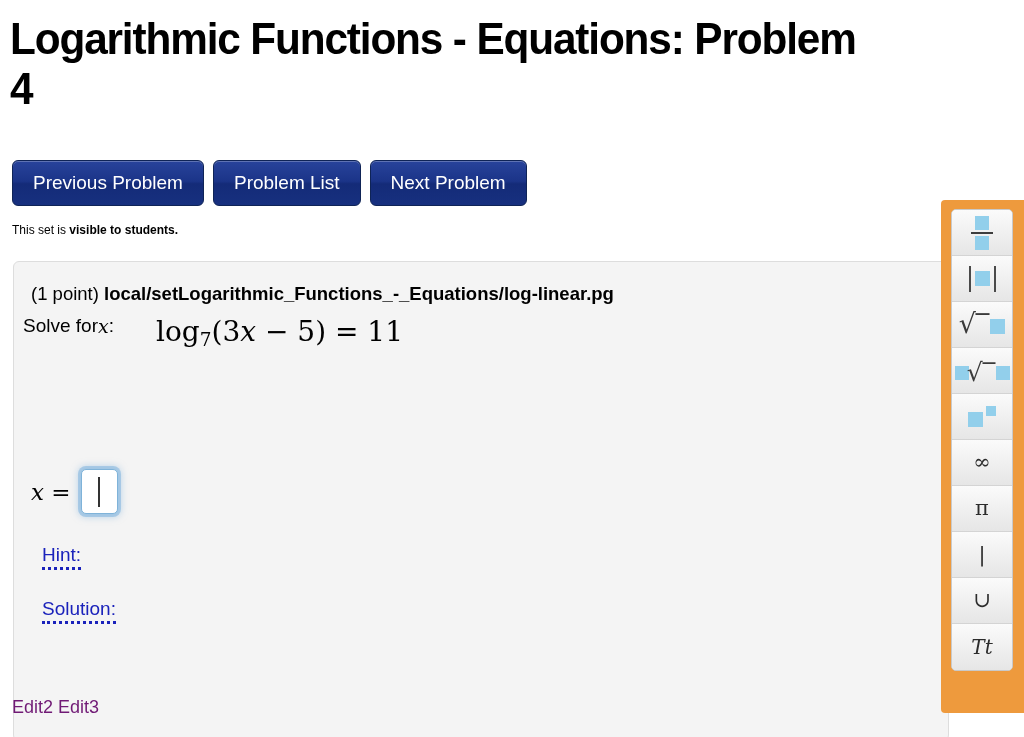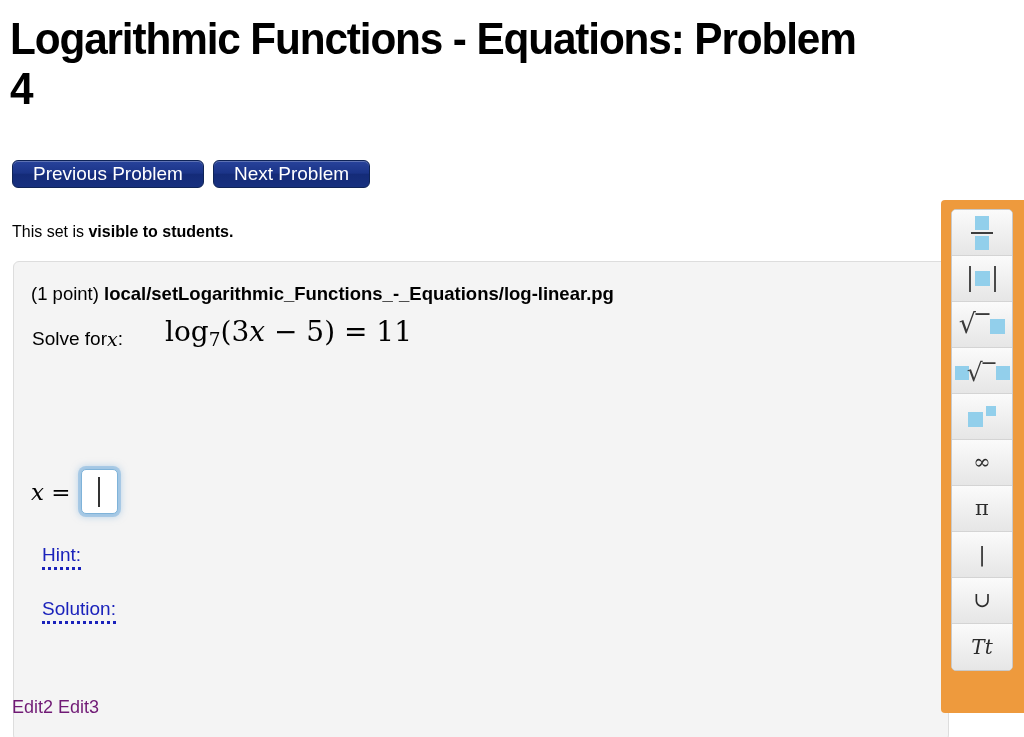--- a/index.html
+++ b/index.html
@@ -39,41 +39,41 @@
     position: absolute;
     left: 12px;
     top: 160px;
     display: flex;
     gap: 9px;
   }
   .nav-btn {
     display: inline-flex;
     align-items: center;
     justify-content: center;
-    height: 28px;
+    height: 46px;
     padding: 0 20px;
     border: 1px solid #0f2457;
     border-radius: 6px;
     background: linear-gradient(180deg, #28439b 0%, #1b3488 46%, #142b78 52%, #17307f 100%);
     color: #ffffff;
     font-size: 19px;
     font-weight: normal;
     font-family: "Liberation Sans", sans-serif;
     box-shadow: inset 0 1px 0 rgba(255,255,255,0.25);
     cursor: pointer;
     white-space: nowrap;
     box-sizing: border-box;
   }
 
   
   .visibility-line {
     position: absolute;
     left: 12px;
     top: 223px;
-    font-size: 16px;
+    font-size: 12px;
     color: #000;
     white-space: nowrap;
   }
   .visibility-line b { font-weight: bold; }
 
   
   .problem-panel {
     position: absolute;
     left: 13px;
     top: 261px;
@@ -89,26 +89,26 @@
     position: absolute;
     left: 17px;
     top: 21px;
     font-size: 18.5px;
     white-space: nowrap;
   }
   .pg-line .pg-path { font-weight: bold; }
 
   .solve-line {
     position: absolute;
-    left: 18px;
+    left: 9px;
     top: 53px;
     font-size: 19px;
     white-space: nowrap;
     display: flex;
-    align-items: flex-end;
+    align-items: flex-start;
   }
   .mathvar {
     font-family: "DejaVu Serif", "Liberation Serif", serif;
     font-style: italic;
     font-size: 19px;
   }
   .equation {
     font-family: "DejaVu Serif", "Liberation Serif", serif;
     font-style: normal;
     font-size: 28px;
@@ -300,20 +300,21 @@
   .ic-exp .base { width: 15px; height: 15px; margin-top: 6px; }
   .ic-exp .sup { width: 10px; height: 10px; margin-left: 3px; }
 </style>
 </head>
 <body>
 
 <h1 class="page-title">Logarithmic Functions - Equations: Problem 4</h1>
 
 <div class="nav-bar">
   <button class="nav-btn">Previous Problem</button>
+  <button class="nav-btn">Problem List</button>
   <button class="nav-btn">Next Problem</button>
 </div>
 
 <div class="visibility-line"><span>This set is </span><b>visible to students.</b></div>
 
 <div class="problem-panel">
 
   <div class="pg-line"><span>(1 point) </span><span class="pg-path">local/setLogarithmic_Functions_-_Equations/log-linear.pg</span></div>
 
   <div class="solve-line">

